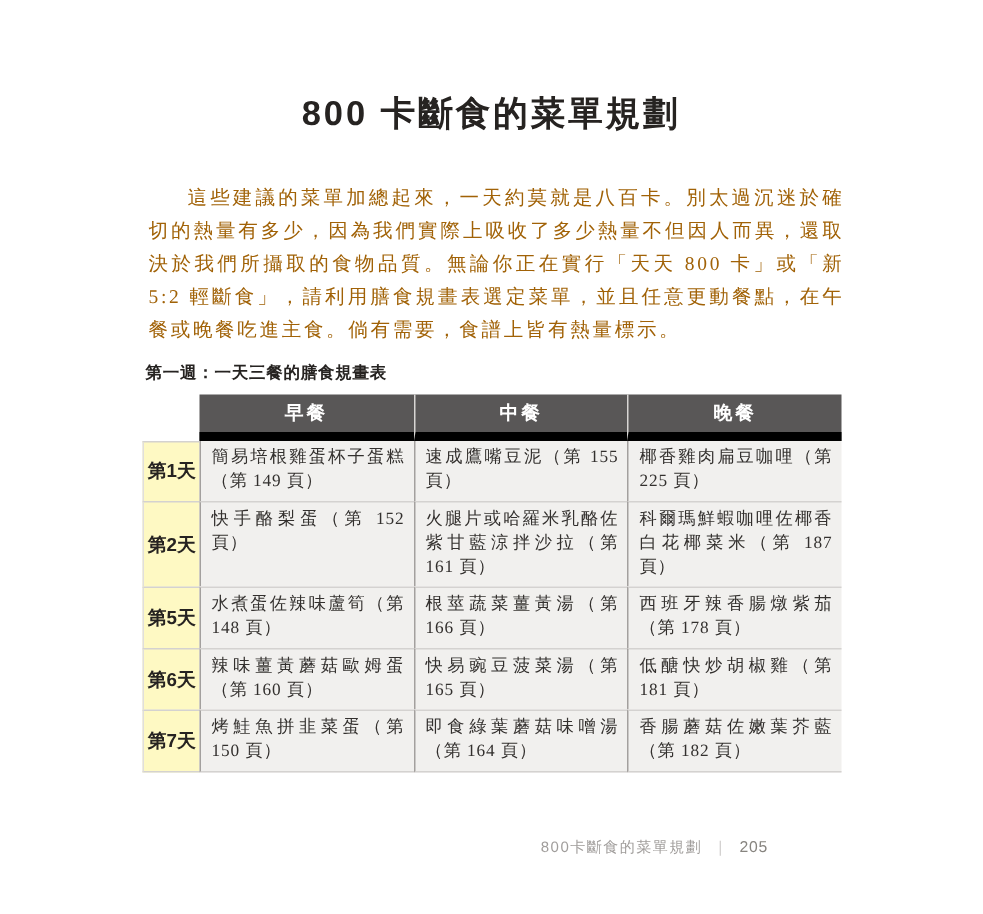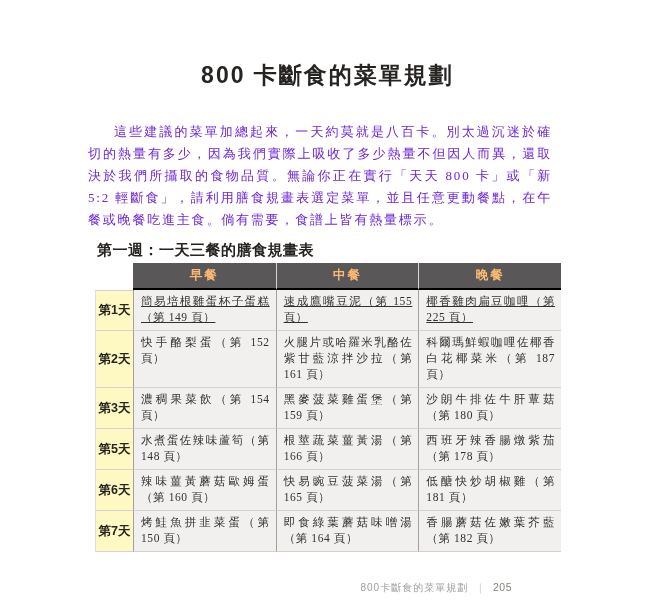--- a/index.html
+++ b/index.html
@@ -10,68 +10,68 @@
   .sheet { position: relative; width: 655px; height: 451px; background: #ffffff; }
 
   .page-title {
     position: absolute; top: 60px; left: 0; width: 655px;
     text-align: center;
     font-family: "Liberation Sans", "DejaVu Sans", sans-serif;
     font-weight: 600; font-size: 23px; letter-spacing: 2px; color: #262321;
   }
 
   .intro {
-    position: absolute; left: 88px; top: 121px; width: 464px;
+    position: absolute; left: 99px; top: 121px; width: 464px;
     font-size: 13px; line-height: 22px; letter-spacing: 1.8px;
-    text-align: justify; text-indent: 2em; color: #6d28d9;
+    text-align: justify; text-indent: 2em; color: #a16207;
   }
 
   .section-label {
     position: absolute; left: 97px; top: 241px;
     font-family: "Liberation Sans", "DejaVu Sans", sans-serif;
-    font-weight: 700; font-size: 15px; letter-spacing: 0.5px; color: #262321; text-align: right;
+    font-weight: 700; font-size: 11px; letter-spacing: 0.5px; color: #262321; text-align: right;
   }
 
   table.meal-table {
     position: absolute; left: 95px; top: 263px; width: 466px;
     border-collapse: separate; border-spacing: 0; table-layout: fixed;
   }
   col.day-col { width: 38px; }
   .th-blank { background: transparent; border: none; padding: 0; }
   .th-meal {
-    background: #595757; color: #fdba74;
+    background: #595757; color: #ffffff;
     font-family: "Liberation Sans", "DejaVu Sans", sans-serif;
     font-weight: 700; font-size: 12.5px; letter-spacing: 2px;
     text-align: center; height: 22px; padding: 1px 0 2px 0;
-    border-bottom: 2px solid #000000;
+    border-bottom: 6px solid #000000;
   }
   .th-meal + .th-meal { border-left: 1px solid #d8d6d4; }
 
   td.day {
     background: #fef9c3; text-align: center; vertical-align: middle;
     font-family: "Liberation Sans", "DejaVu Sans", sans-serif;
     font-weight: 700; font-size: 12.5px; color: #262321;
     border-top: 1px solid #d4d2d0; border-left: 1px solid #e0dedc;
     padding: 0 1px;
   }
   td.dish {
     background: #f1f0ee; vertical-align: top;
     font-size: 11.5px; line-height: 16px; letter-spacing: 0.6px;
     color: #33302e; text-align: justify;
     border-top: 1px solid #d4d2d0; border-left: 1px solid #a3a09e;
     padding: 3px 6px 5px 7px;
   }
-  tbody tr:first-child td.dish { border-top: none; text-decoration: underline; }
+  tbody tr:first-child td.dish { border-top: none; }
   tbody tr:last-child td { border-bottom: 1px solid #d4d2d0; }
 
   .footer {
     position: absolute; top: 558px; left: 0; width: 512px;
     text-align: right;
     font-family: "Liberation Sans", "DejaVu Sans", sans-serif;
-    font-size: 10px; color: #a09d9b; letter-spacing: 1px; margin-top: 23px;
+    font-size: 10px; color: #a09d9b; letter-spacing: 1px;
   }
   .footer .sep { color: #c4c1bf; margin: 0 7px; }
   .footer .pagenum { color: #87847f; font-size: 10.5px; letter-spacing: 0.5px; }
 </style>
 </head>
 <body>
 
 <div class="sheet">
 
   <div class="page-title">800 卡斷食的菜單規劃</div>
@@ -102,26 +102,20 @@
         <td class="dish">速成鷹嘴豆泥（第 155 頁）</td>
         <td class="dish">椰香雞肉扁豆咖哩（第 225 頁）</td>
       </tr>
       <tr>
         <td class="day">第2天</td>
         <td class="dish">快手酪梨蛋（第 152 頁）</td>
         <td class="dish">火腿片或哈羅米乳酪佐紫甘藍涼拌沙拉（第 161 頁）</td>
         <td class="dish">科爾瑪鮮蝦咖哩佐椰香白花椰菜米（第 187 頁）</td>
       </tr>
       <tr>
-        <td class="day">第3天</td>
-        <td class="dish">濃稠果菜飲（第 154 頁）</td>
-        <td class="dish">黑麥菠菜雞蛋堡（第 159 頁）</td>
-        <td class="dish">沙朗牛排佐牛肝蕈菇（第 180 頁）</td>
-      </tr>
-      <tr>
         <td class="day">第5天</td>
         <td class="dish">水煮蛋佐辣味蘆筍（第 148 頁）</td>
         <td class="dish">根莖蔬菜薑黃湯（第 166 頁）</td>
         <td class="dish">西班牙辣香腸燉紫茄（第 178 頁）</td>
       </tr>
       <tr>
         <td class="day">第6天</td>
         <td class="dish">辣味薑黃蘑菇歐姆蛋（第 160 頁）</td>
         <td class="dish">快易豌豆菠菜湯（第 165 頁）</td>
         <td class="dish">低醣快炒胡椒雞（第 181 頁）</td>

